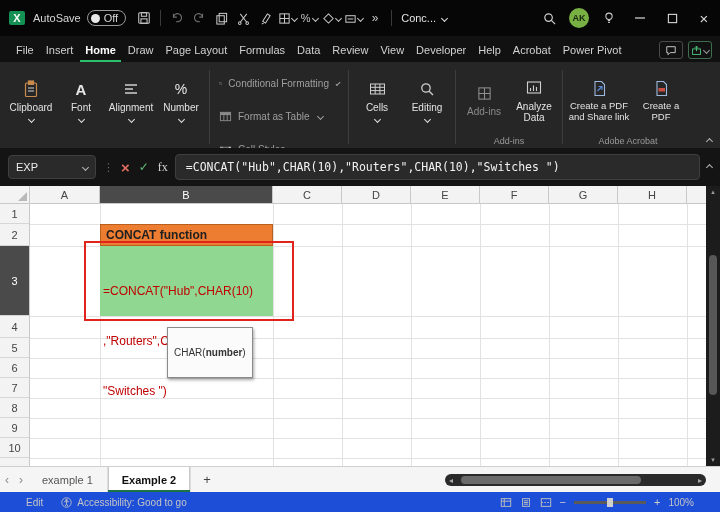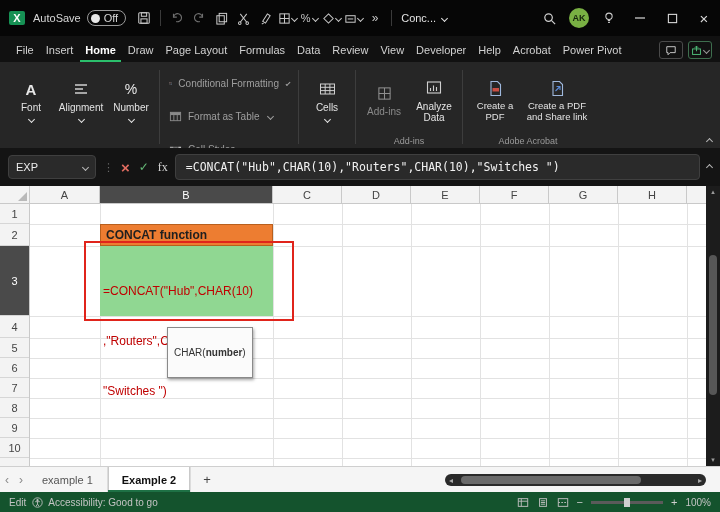--- a/index.html
+++ b/index.html
@@ -117,22 +117,22 @@
   .stab.active { background:#fff; color:#111; font-weight:bold;
                  box-shadow:inset 0 -2px 0 #1e7145, inset 1px 0 0 #c9c9c9, inset -1px 0 0 #c9c9c9; }
   .saddtab { padding:0 12px; font-size:13px; color:#444; }
   .hscroll { position:absolute; left:445px; right:14px; top:7px; height:12px; background:#2a2a2a;
              border-radius:6px; color:#aaa; font-size:8px; }
   .hthumb { position:absolute; left:16px; top:2px; width:180px; height:8px; background:#6a6a6a; border-radius:4px; }
   .hs-l { position:absolute; left:4px; top:2px; }
   .hs-r { position:absolute; right:4px; top:2px; }
 
   
-  .statusbar { position:absolute; top:492px; left:0; right:0; height:20px; background:#14532d;
-               display:flex; align-items:center; color:#c4c4c4; font-size:10px; padding:0 9px; gap:6px; }
+  .statusbar { position:absolute; top:492px; left:0; right:0; height:20px; background:#1d4ed8;
+               display:flex; align-items:center; color:#c4c4c4; font-size:10px; padding:0 26px; gap:18px; }
   .sb-acc { display:flex; align-items:center; gap:5px; }
   .sb-right { margin-left:auto; display:flex; align-items:center; gap:8px; }
   .zoomtrack { width:72px; height:3px; background:#5a5a5a; position:relative; }
   .zoomthumb { position:absolute; left:33px; top:-3px; width:6px; height:9px; background:#cfcfcf; }
   .zoomsign { font-size:11px; color:#cfcfcf; }
 </style>
 </head>
 <body>
 
 <div id="app">
@@ -279,20 +279,31 @@
         </svg>
         <span class="chev" style="color:#9a9a9a;"></span>
       </div>
     </div>
   </div>
 
   <div class="ribbon">
     <div class="rgroup">
       <div class="rgc">
         <div class="rbtn">
+          <span class="ricon">
+            <svg width="16" height="18" viewBox="0 0 16 18" fill="none" stroke="#c98a4e" stroke-width="1.2">
+              <rect x="2.5" y="3" width="11" height="13.5" rx="1"></rect>
+                <rect x="5.5" y="1" width="5" height="3.4" fill="#c98a4e"></rect>
+              <path d="M5 8 H11 M5 11 H11" stroke="#cfcfcf"></path>
+            </svg>
+          </span>
+          <span>Clipboard</span>
+            <span class="chev"></span>
+        </div>
+        <div class="rbtn">
           <span class="ricon" style="font-size:15px;font-weight:bold;color:#e8e8e8;">A</span>
           <span>Font</span>
             <span class="chev"></span>
         </div>
         <div class="rbtn">
           <span class="ricon">
             <svg width="16" height="14" viewBox="0 0 16 14" stroke="#cfcfcf" stroke-width="1.3">
               <path d="M2 3 H14 M2 7 H10 M2 11 H14"></path>
             </svg>
           </span>
@@ -357,20 +368,30 @@
         <div class="rbtn">
           <span class="ricon">
             <svg width="17" height="14" viewBox="0 0 17 14" fill="none" stroke="#cfcfcf" stroke-width="1">
               <rect x="1.5" y="2" width="14" height="10"></rect>
                 <path d="M1.5 5.3 H15.5 M1.5 8.6 H15.5 M6.2 2 V12 M10.9 2 V12"></path>
             </svg>
           </span>
           <span>Cells</span>
             <span class="chev"></span>
         </div>
+        <div class="rbtn">
+          <span class="ricon">
+            <svg width="16" height="16" viewBox="0 0 16 16" fill="none" stroke="#cfcfcf" stroke-width="1.3">
+              <circle cx="7" cy="7" r="4.2"></circle>
+                <path d="M10.2 10.2 L14 14"></path>
+            </svg>
+          </span>
+          <span>Editing</span>
+            <span class="chev"></span>
+        </div>
       </div>
       <div class="rgl"></div>
     </div>
 
     <div class="vdiv"></div>
 
     <div class="rgroup">
       <div class="rgc">
         <div class="rbtn dim">
           <span class="ricon">
@@ -393,37 +414,37 @@
       </div>
       <div class="rgl">
           <span>Add-ins</span>
         </div>
     </div>
 
     <div class="vdiv"></div>
 
     <div class="rgroup">
       <div class="rgc">
+        <div class="rbtn pdfbtn" style="width:66px;">
+          <span class="ricon">
+            <svg width="15" height="17" viewBox="0 0 15 17" fill="none" stroke="#9fb8dd" stroke-width="1.1">
+              <path d="M3 1.5 H9.5 L12.5 4.5 V15.5 H3 Z"></path>
+                <path d="M5.5 11 L10 6.5 M10 10 V6.5 H6.5" stroke="#5a8bd8"></path>
+            </svg>
+          </span>
+          <span>Create a PDF and Share link</span>
+        </div>
         <div class="rbtn pdfbtn">
           <span class="ricon">
             <svg width="15" height="17" viewBox="0 0 15 17" fill="none" stroke="#9fb8dd" stroke-width="1.1">
               <path d="M3 1.5 H9.5 L12.5 4.5 V15.5 H3 Z"></path>
                 <rect x="4.5" y="8" width="6.5" height="3.5" fill="#c94f43" stroke="none"></rect>
             </svg>
           </span>
           <span>Create a PDF</span>
-        </div>
-        <div class="rbtn pdfbtn" style="width:66px;">
-          <span class="ricon">
-            <svg width="15" height="17" viewBox="0 0 15 17" fill="none" stroke="#9fb8dd" stroke-width="1.1">
-              <path d="M3 1.5 H9.5 L12.5 4.5 V15.5 H3 Z"></path>
-                <path d="M5.5 11 L10 6.5 M10 10 V6.5 H6.5" stroke="#5a8bd8"></path>
-            </svg>
-          </span>
-          <span>Create a PDF and Share link</span>
         </div>
       </div>
       <div class="rgl">
           <span>Adobe Acrobat</span>
         </div>
     </div>
 
     <span class="chev up collapse-chip"></span>
   </div>
 

